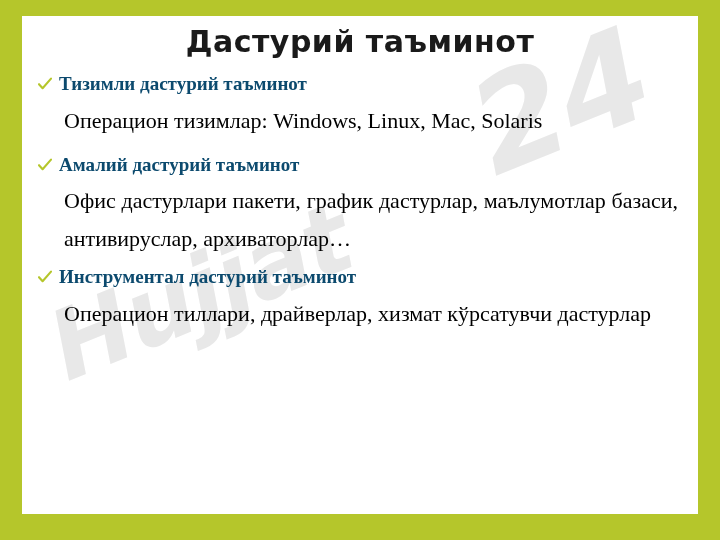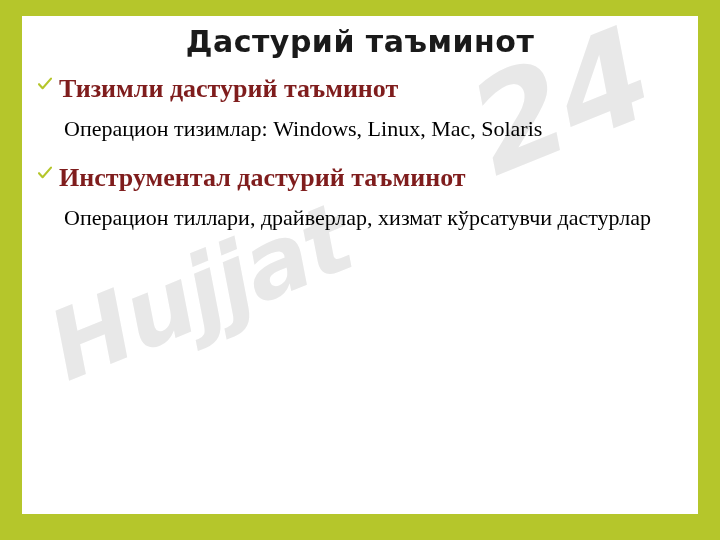--- a/index.html
+++ b/index.html
@@ -95,22 +95,22 @@
     width: 14px;
     height: 16px;
     margin-top: 4px;
     color: #b5c62b;
     line-height: 1;
   }
   .check svg { display: block; }
   .bullet-title {
     font-family: "Liberation Serif", serif;
     font-weight: bold;
-    font-size: 26px;
-    color: #7f1d1d;
+    font-size: 19px;
+    color: #0c4a6e;
     line-height: 1.2;
   }
   .bullet-text {
     font-family: "Liberation Serif", serif;
     font-size: 22px;
     color: #000000;
     line-height: 1.72;
     text-align: justify;
     text-justify: inter-word;
     margin: 6px 0 0 26px;
@@ -142,20 +142,31 @@
           <span class="check">
             <svg width="14" height="14" viewBox="0 0 14 14" aria-hidden="true">
               <path d="M1 7.2 L4.6 11.2 L13 1.6" fill="none" stroke="#b5c62b" stroke-width="2.1" stroke-linecap="round" stroke-linejoin="round"></path>
             </svg>
           </span>
           <span class="bullet-title">Тизимли дастурий таъминот</span>
         </div>
         <div class="bullet-text nojustify">Операцион тизимлар: Windows, Linux, Mac, Solaris</div>
       </div>
 
+      <div class="bullet-block sp-2">
+        <div class="bullet-head">
+          <span class="check">
+            <svg width="14" height="14" viewBox="0 0 14 14" aria-hidden="true">
+              <path d="M1 7.2 L4.6 11.2 L13 1.6" fill="none" stroke="#b5c62b" stroke-width="2.1" stroke-linecap="round" stroke-linejoin="round"></path>
+            </svg>
+          </span>
+          <span class="bullet-title">Амалий дастурий таъминот</span>
+        </div>
+        <div class="bullet-text">Офис дастурлари пакети, график дастурлар, маълумотлар базаси, антивируслар, архиваторлар…</div>
+      </div>
 
       <div class="bullet-block">
         <div class="bullet-head">
           <span class="check">
             <svg width="14" height="14" viewBox="0 0 14 14" aria-hidden="true">
               <path d="M1 7.2 L4.6 11.2 L13 1.6" fill="none" stroke="#b5c62b" stroke-width="2.1" stroke-linecap="round" stroke-linejoin="round"></path>
             </svg>
           </span>
           <span class="bullet-title">Инструментал дастурий таъминот</span>
         </div>

